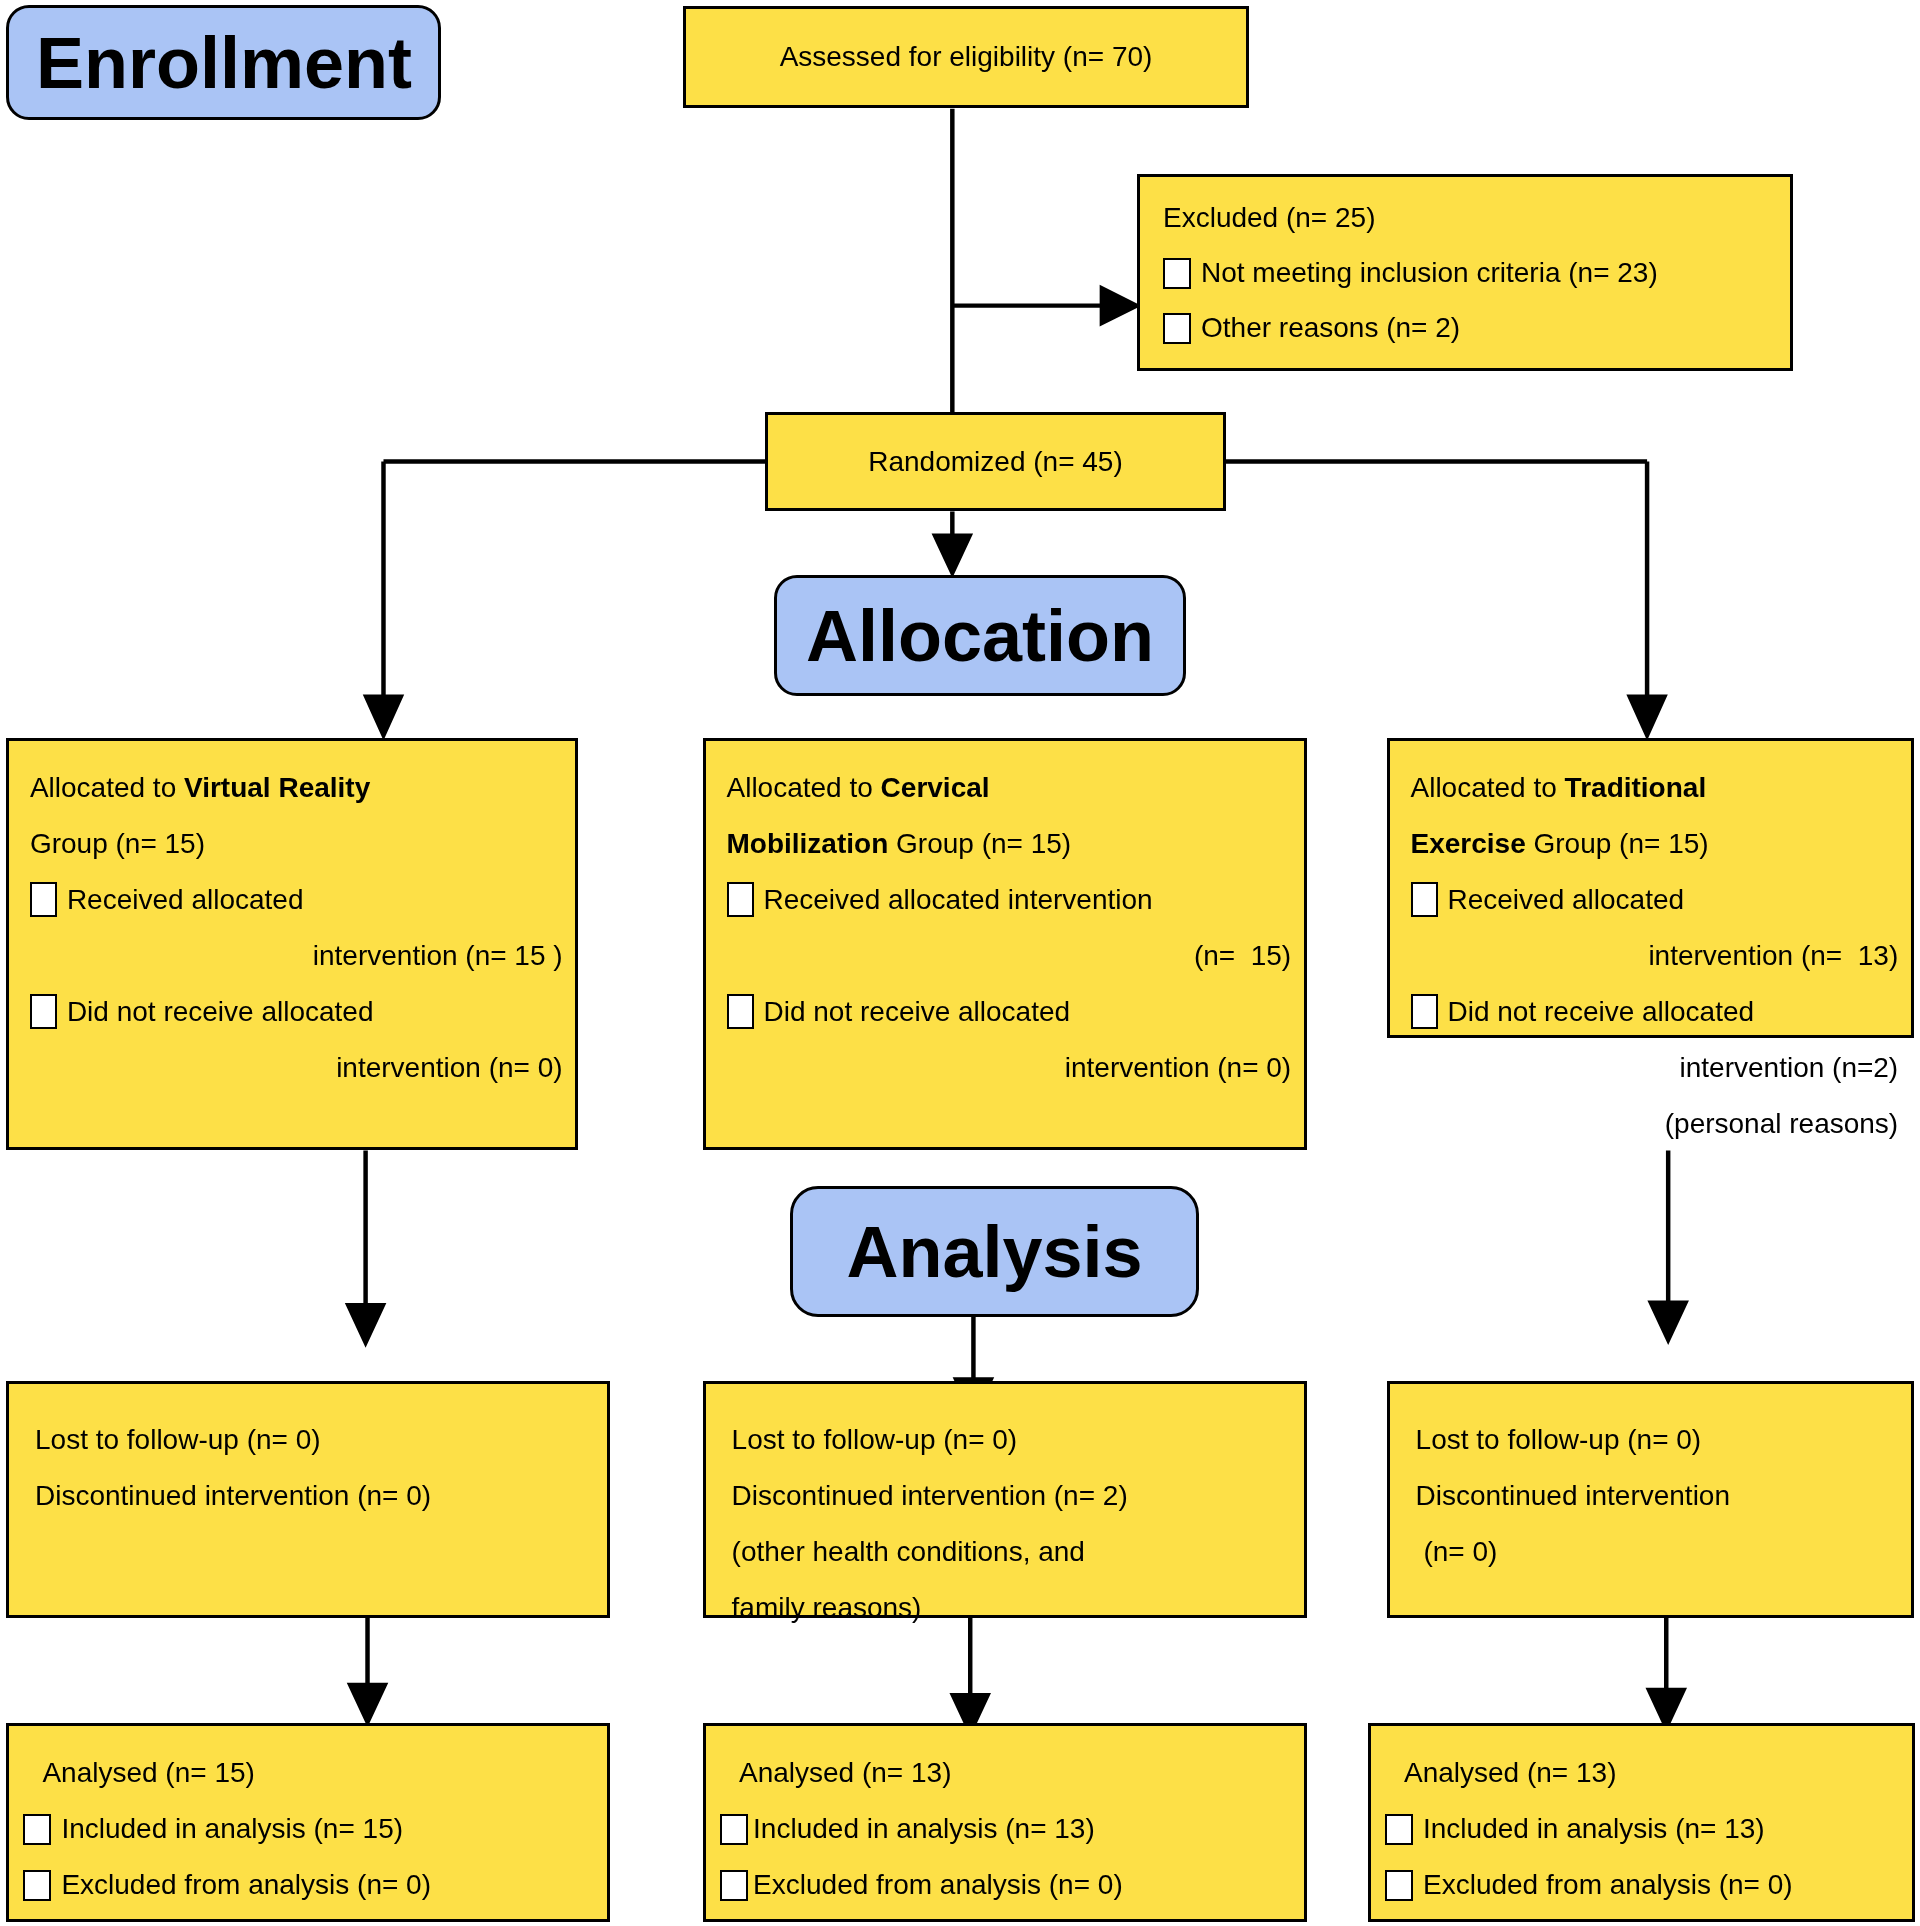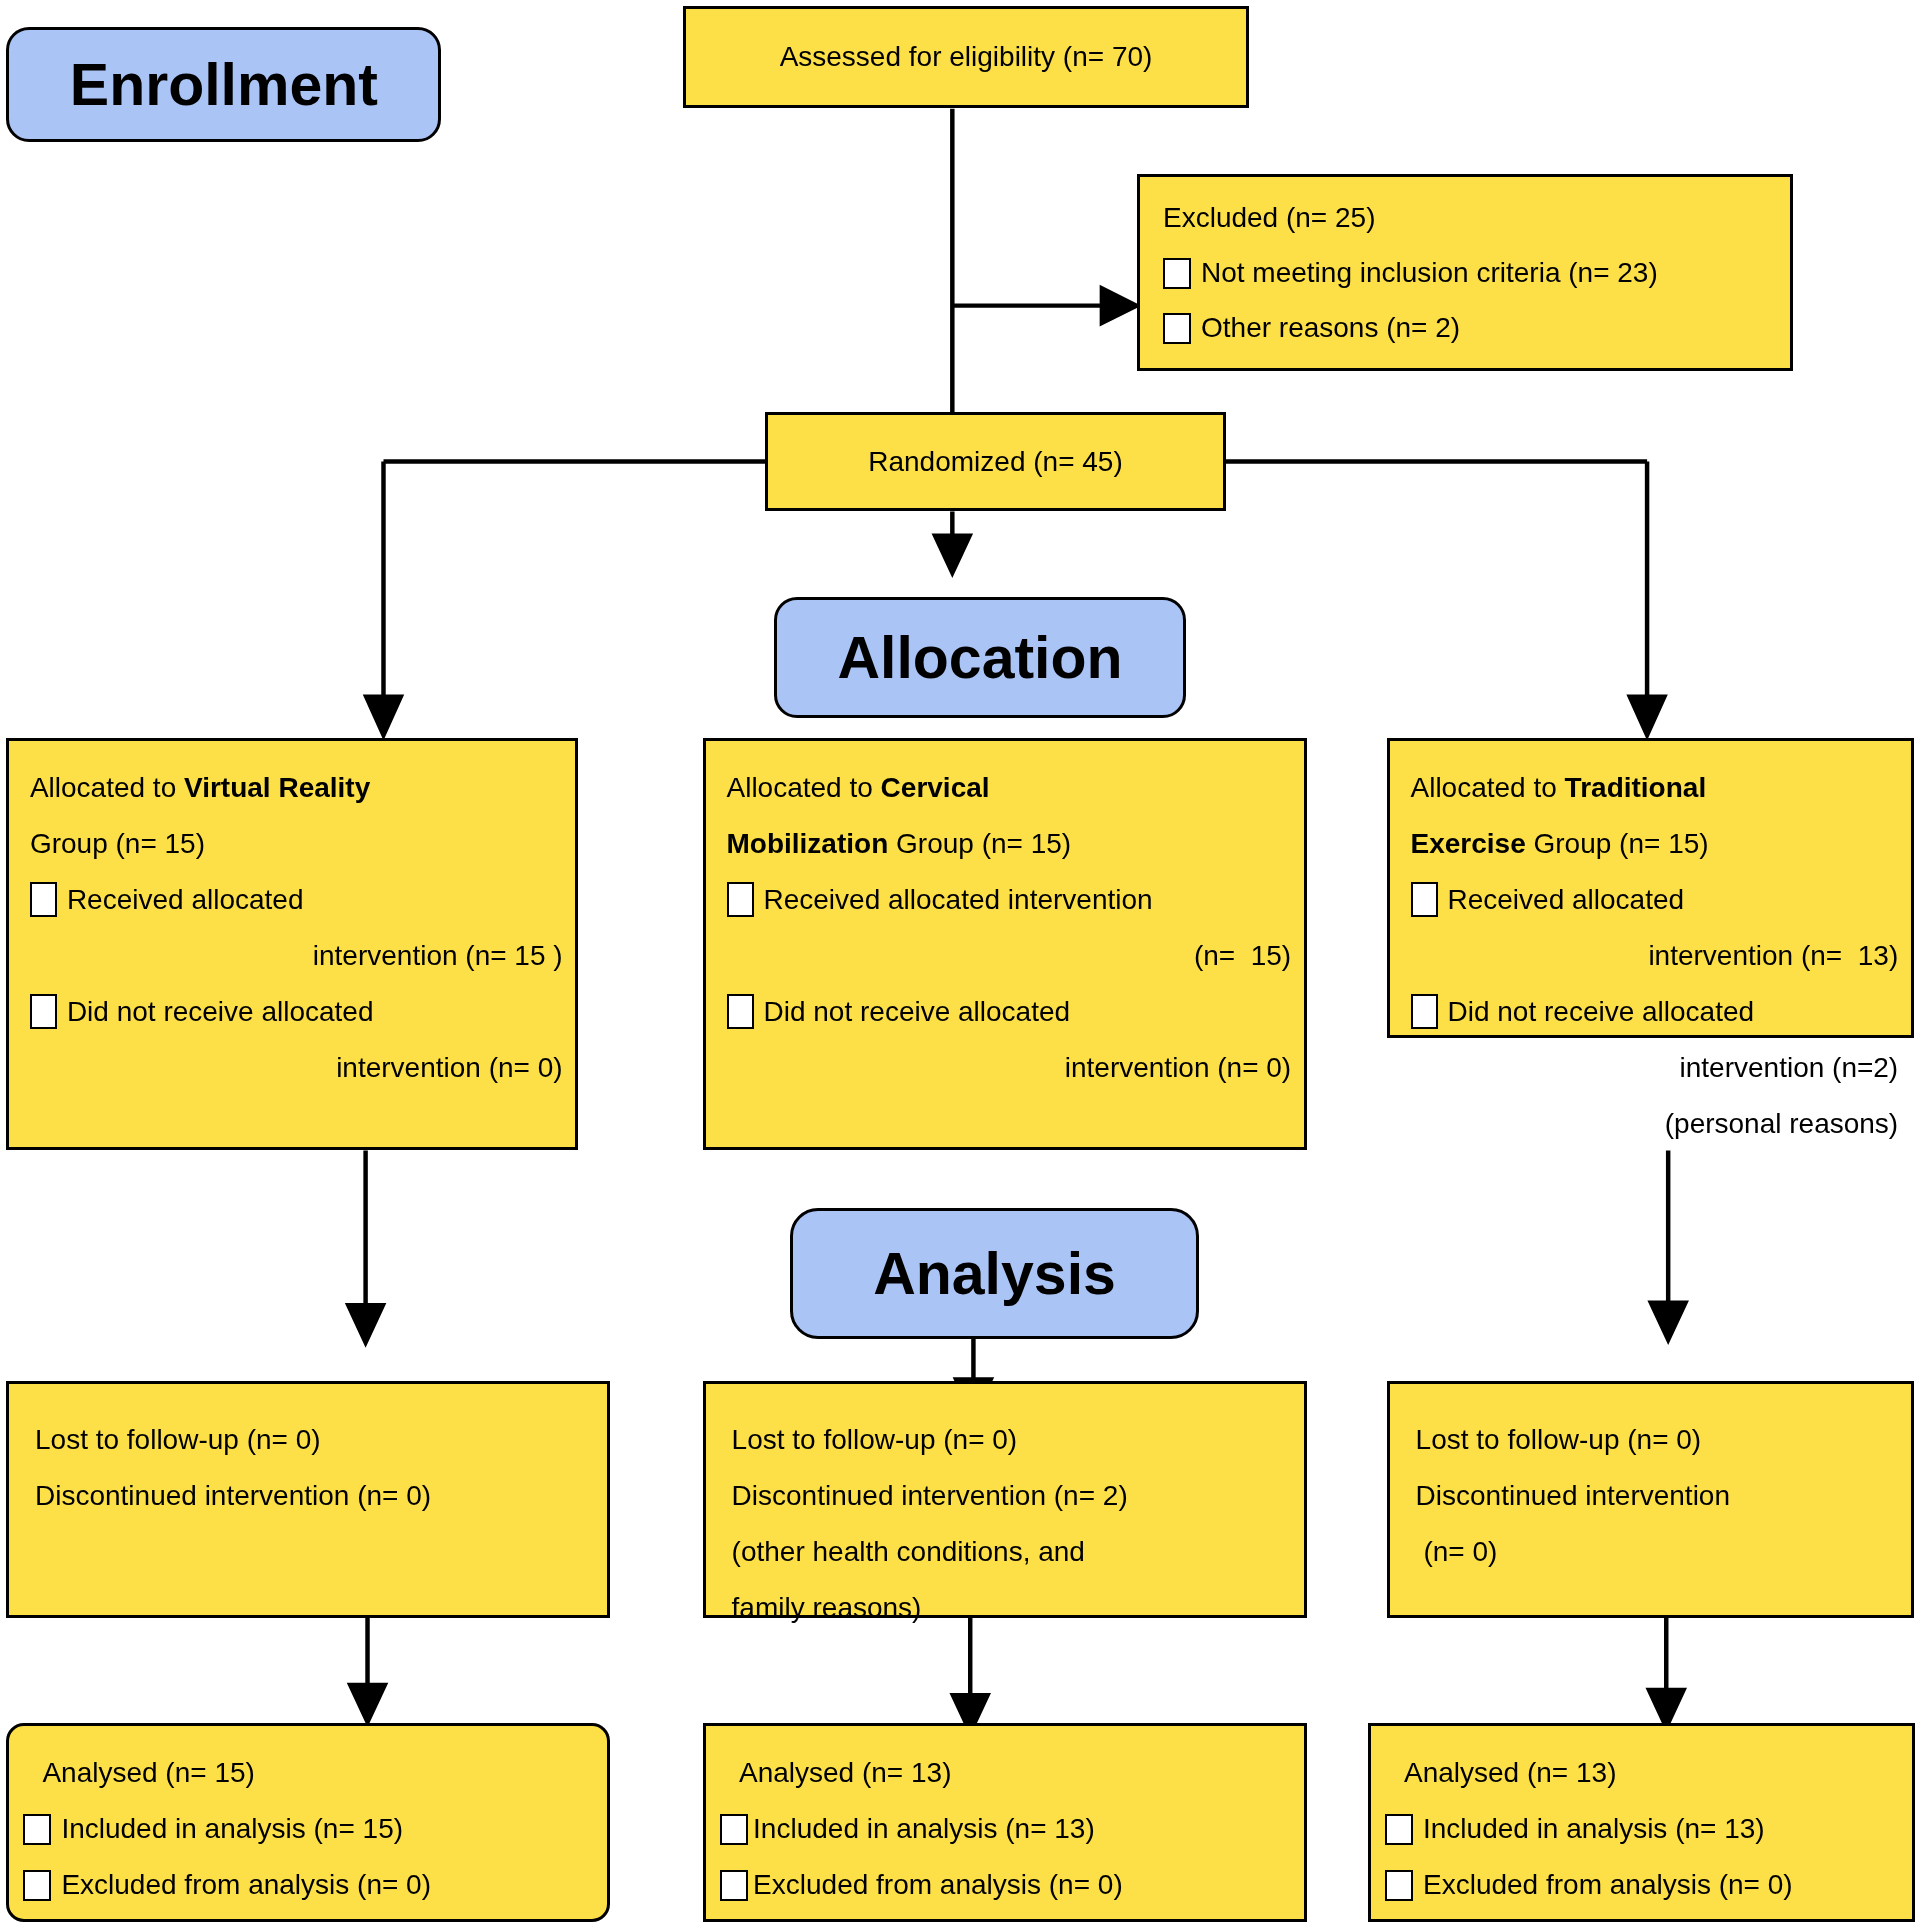--- a/index.html
+++ b/index.html
@@ -2,22 +2,22 @@
 <html style="font-size:10.2px"><head>
 <meta charset="utf-8">
 <style>
   html,body{margin:0;padding:0;background:#ffffff;}
   #canvas{position:relative;width:1920px;height:1926px;background:#ffffff;
           font-family:"Liberation Sans", sans-serif;color:#000;overflow:hidden;}
   svg.wires{position:absolute;left:0;top:0;z-index:1;}
   .node{position:absolute;border:3.8px solid #000;background:#fde047;
         font-size:28px;line-height:56px;z-index:2;box-sizing:border-box;}
   .centered{display:flex;align-items:center;justify-content:center;text-align:center;}
-  .blue{border-radius:23px;font-weight:bold;font-size:59px;line-height:64px;
-        display:flex;align-items:center;justify-content:center;text-align:right;margin-top:22px;}
+  .blue{border-radius:23px;font-weight:bold;font-size:72px;line-height:64px;
+        display:flex;align-items:center;justify-content:center;text-align:right;}
   .pad-alloc{padding:19px 12.8px 0 20.5px;}
   .pad-fu{padding:28px 12.8px 0 25.6px;}
   .pad-an{padding:19px 10.2px 0 14px;}
   .pad-ex{padding:12.8px 10.2px 0 23px;line-height:55px;}
   .an-title{margin-left:19px;}
   .item{display:flex;align-items:flex-start;gap:10px;}
   .item.tight{gap:5.1px;}
   .cb{flex:0 0 auto;width:27px;height:35px;border:2.6px solid #000;background:#fff;
       margin-top:10.2px;box-sizing:border-box;}
   .cb.sq{width:28px;height:31px;margin-top:12.8px;}
@@ -165,21 +165,21 @@
     <div class="l" data-bind="followup_mid.l3">(other health conditions, and</div>
     <div class="l" data-bind="followup_mid.l4">family reasons)</div>
   </div>
 
   <div class="node pad-fu" style="left:1387px;top:1381px;width:527px;height:237px;">
     <div class="l" data-bind="followup_right.l1">Lost to follow-up (n= 0)</div>
     <div class="l" data-bind="followup_right.l2">Discontinued intervention</div>
     <div class="l" data-bind="followup_right.l3"> (n= 0)</div>
   </div>
 
-  <div class="node pad-an" style="left:6.4px;top:1723px;width:604px;height:199px;border-radius:18px;">
+  <div class="node pad-an" style="left:6.4px;top:1723px;width:604px;height:199px;">
     <div class="l an-title" data-bind="analysed_left.title">Analysed (n= 15)</div>
     <div class="item">
       <span class="cb sq"></span>
       <div class="itext">
           <div class="l" data-bind="analysed_left.item1">Included in analysis (n= 15)</div>
         </div>
     </div>
     <div class="item">
       <span class="cb sq"></span>
       <div class="itext">

